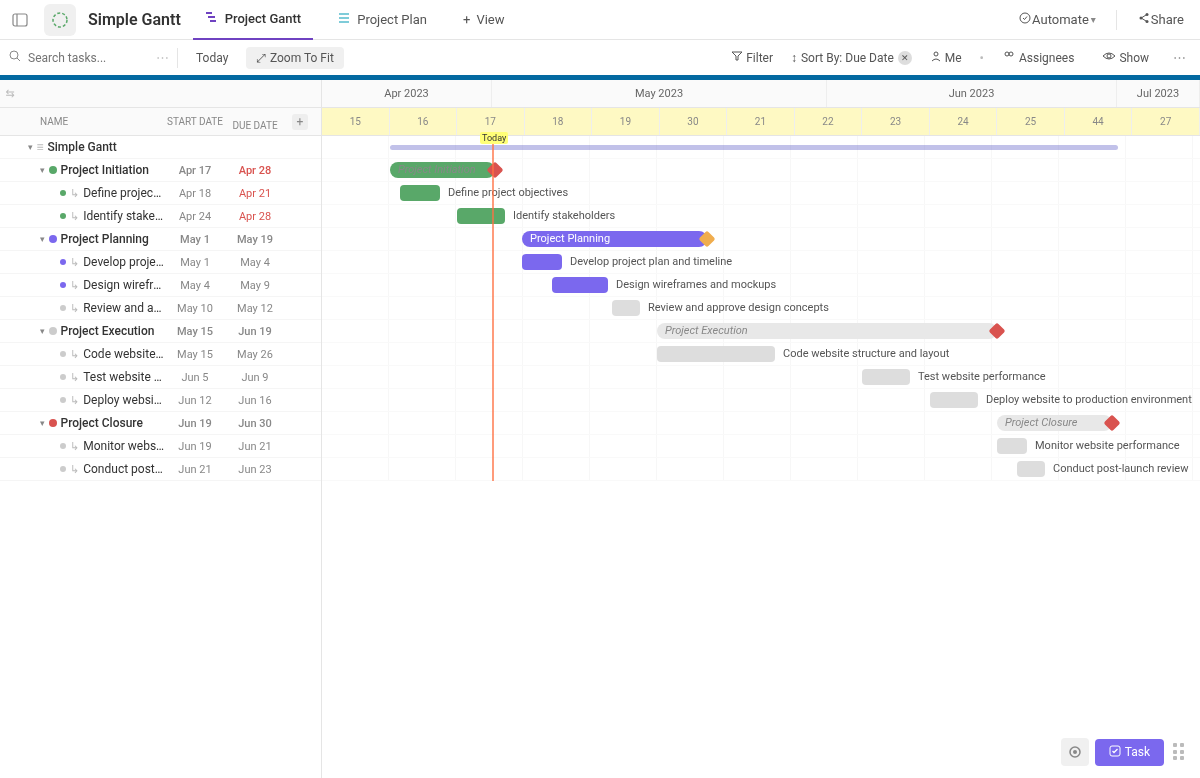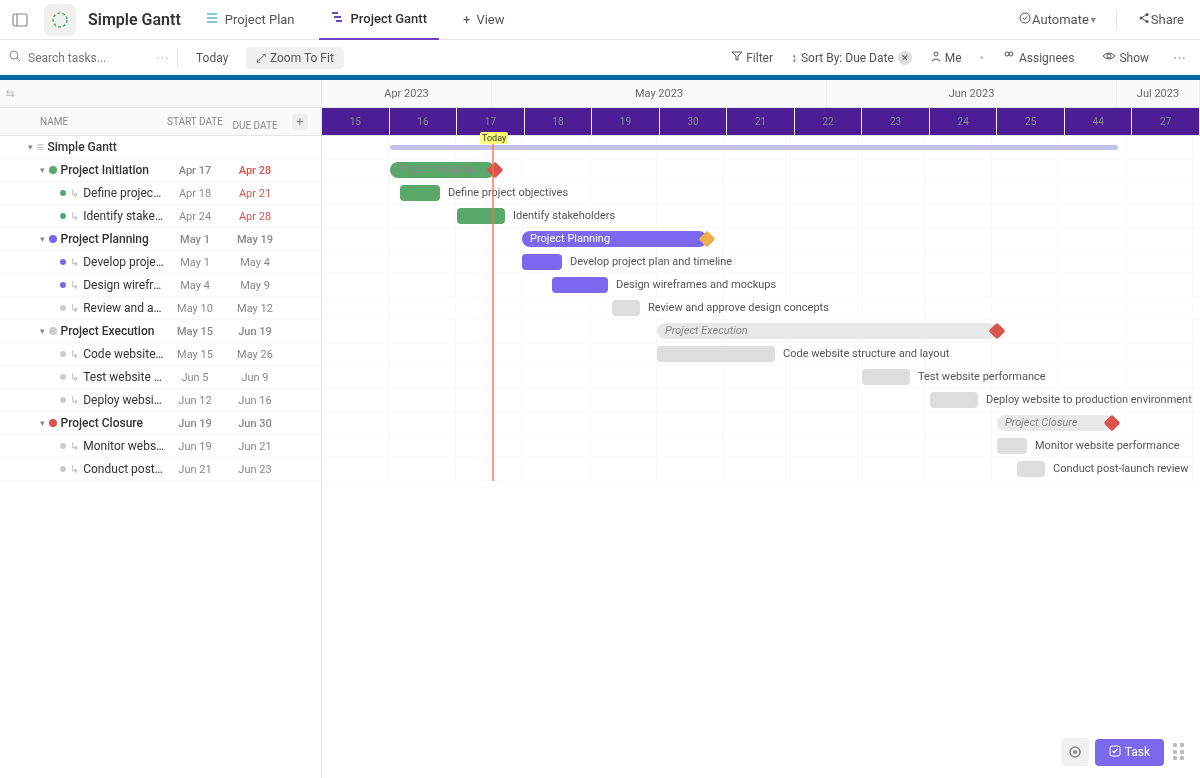--- a/index.html
+++ b/index.html
@@ -50,21 +50,21 @@
 .indent2 { padding-left: 60px; }
 .caret { font-size: 9px; color: #888; cursor: pointer; }
 .bullet { width: 8px; height: 8px; border-radius: 50%; flex-shrink: 0; }
 .task-icon { color: #bbb; font-size: 11px; }
 .truncate { overflow: hidden; text-overflow: ellipsis; white-space: nowrap; }
 
 
 .right { flex: 1; position: relative; overflow: hidden; }
 .timeline-header { height: 28px; border-bottom: 1px solid #e5e5e5; display: flex; background: #fafafa; }
 .month-cell { border-right: 1px solid #eee; text-align: center; font-size: 11px; color: #666; line-height: 28px; }
-.week-header { height: 28px; border-bottom: 1px solid #e5e5e5; display: flex; background: #4c1d95; justify-content: flex-end; }
+.week-header { height: 28px; border-bottom: 1px solid #e5e5e5; display: flex; background: #fef9c3; }
 .week-cell { border-right: 1px solid #eee; text-align: center; font-size: 10px; color: #888; line-height: 28px; flex: 1; }
 .gantt-body { position: relative; background: repeating-linear-gradient(to right, transparent, transparent 66px, #f7f7f7 66px, #f7f7f7 67px); }
 .gantt-row { height: 23px; position: relative; border-bottom: 1px solid #f9f9f9; }
 .bar { position: absolute; height: 16px; top: 3px; border-radius: 4px; display: flex; align-items: center; }
 .bar.grey { background: #ddd; }
 .bar.green { background: #59a869; }
 .bar.purple { background: #7b68ee; }
 .bar-label { position: absolute; left: calc(100% + 8px); white-space: nowrap; font-size: 11px; color: #555; top: 1px; }
 .bar-label.inside { position: absolute; left: 8px; color: #fff; font-size: 11px; }
 .group-bar { position: absolute; height: 16px; top: 3px; border-radius: 8px; }
@@ -90,35 +90,35 @@
         <rect x="1" y="2" width="14" height="12" rx="2" fill="none" stroke="currentColor" stroke-width="1.2"></rect>
         <line x1="5" y1="2" x2="5" y2="14" stroke="currentColor" stroke-width="1.2"></line>
       </svg>
   </div>
   <div class="app-icon">
     <svg width="18" height="18" viewBox="0 0 18 18">
         <circle cx="9" cy="9" r="7" fill="none" stroke="currentColor" stroke-width="1.5" stroke-dasharray="3 2"></circle>
       </svg>
   </div>
   <div class="title">Simple Gantt</div>
+  <div class="tab active">
+    <span><svg width="14" height="14" viewBox="0 0 14 14">
+          <rect x="1" y="2" width="6" height="2" fill="#6f42c1"></rect>
+          <rect x="3" y="6" width="7" height="2" fill="#6f42c1"></rect>
+          <rect x="5" y="10" width="6" height="2" fill="#6f42c1"></rect>
+        </svg></span>
+    <span>Project Gantt</span>
+  </div>
   <div class="tab">
     <span><svg width="14" height="14" viewBox="0 0 14 14">
           <line x1="2" y1="3" x2="12" y2="3" stroke="#5bc" stroke-width="1.5"></line>
           <line x1="2" y1="7" x2="12" y2="7" stroke="#5bc" stroke-width="1.5"></line>
           <line x1="2" y1="11" x2="12" y2="11" stroke="#5bc" stroke-width="1.5"></line>
         </svg></span>
     <span>Project Plan</span>
-  </div>
-  <div class="tab active">
-    <span><svg width="14" height="14" viewBox="0 0 14 14">
-          <rect x="1" y="2" width="6" height="2" fill="#6f42c1"></rect>
-          <rect x="3" y="6" width="7" height="2" fill="#6f42c1"></rect>
-          <rect x="5" y="10" width="6" height="2" fill="#6f42c1"></rect>
-        </svg></span>
-    <span>Project Gantt</span>
   </div>
   <div class="tab">
     <span>+</span>
     <span>View</span>
   </div>
   <div class="spacer"></div>
   <div class="right-btn">
     <span><svg width="14" height="14" viewBox="0 0 14 14">
           <circle cx="7" cy="7" r="5" fill="none" stroke="currentColor"></circle>
           <path d="M5 7 L6.5 8.5 L9 5.5" fill="none" stroke="currentColor"></path>

